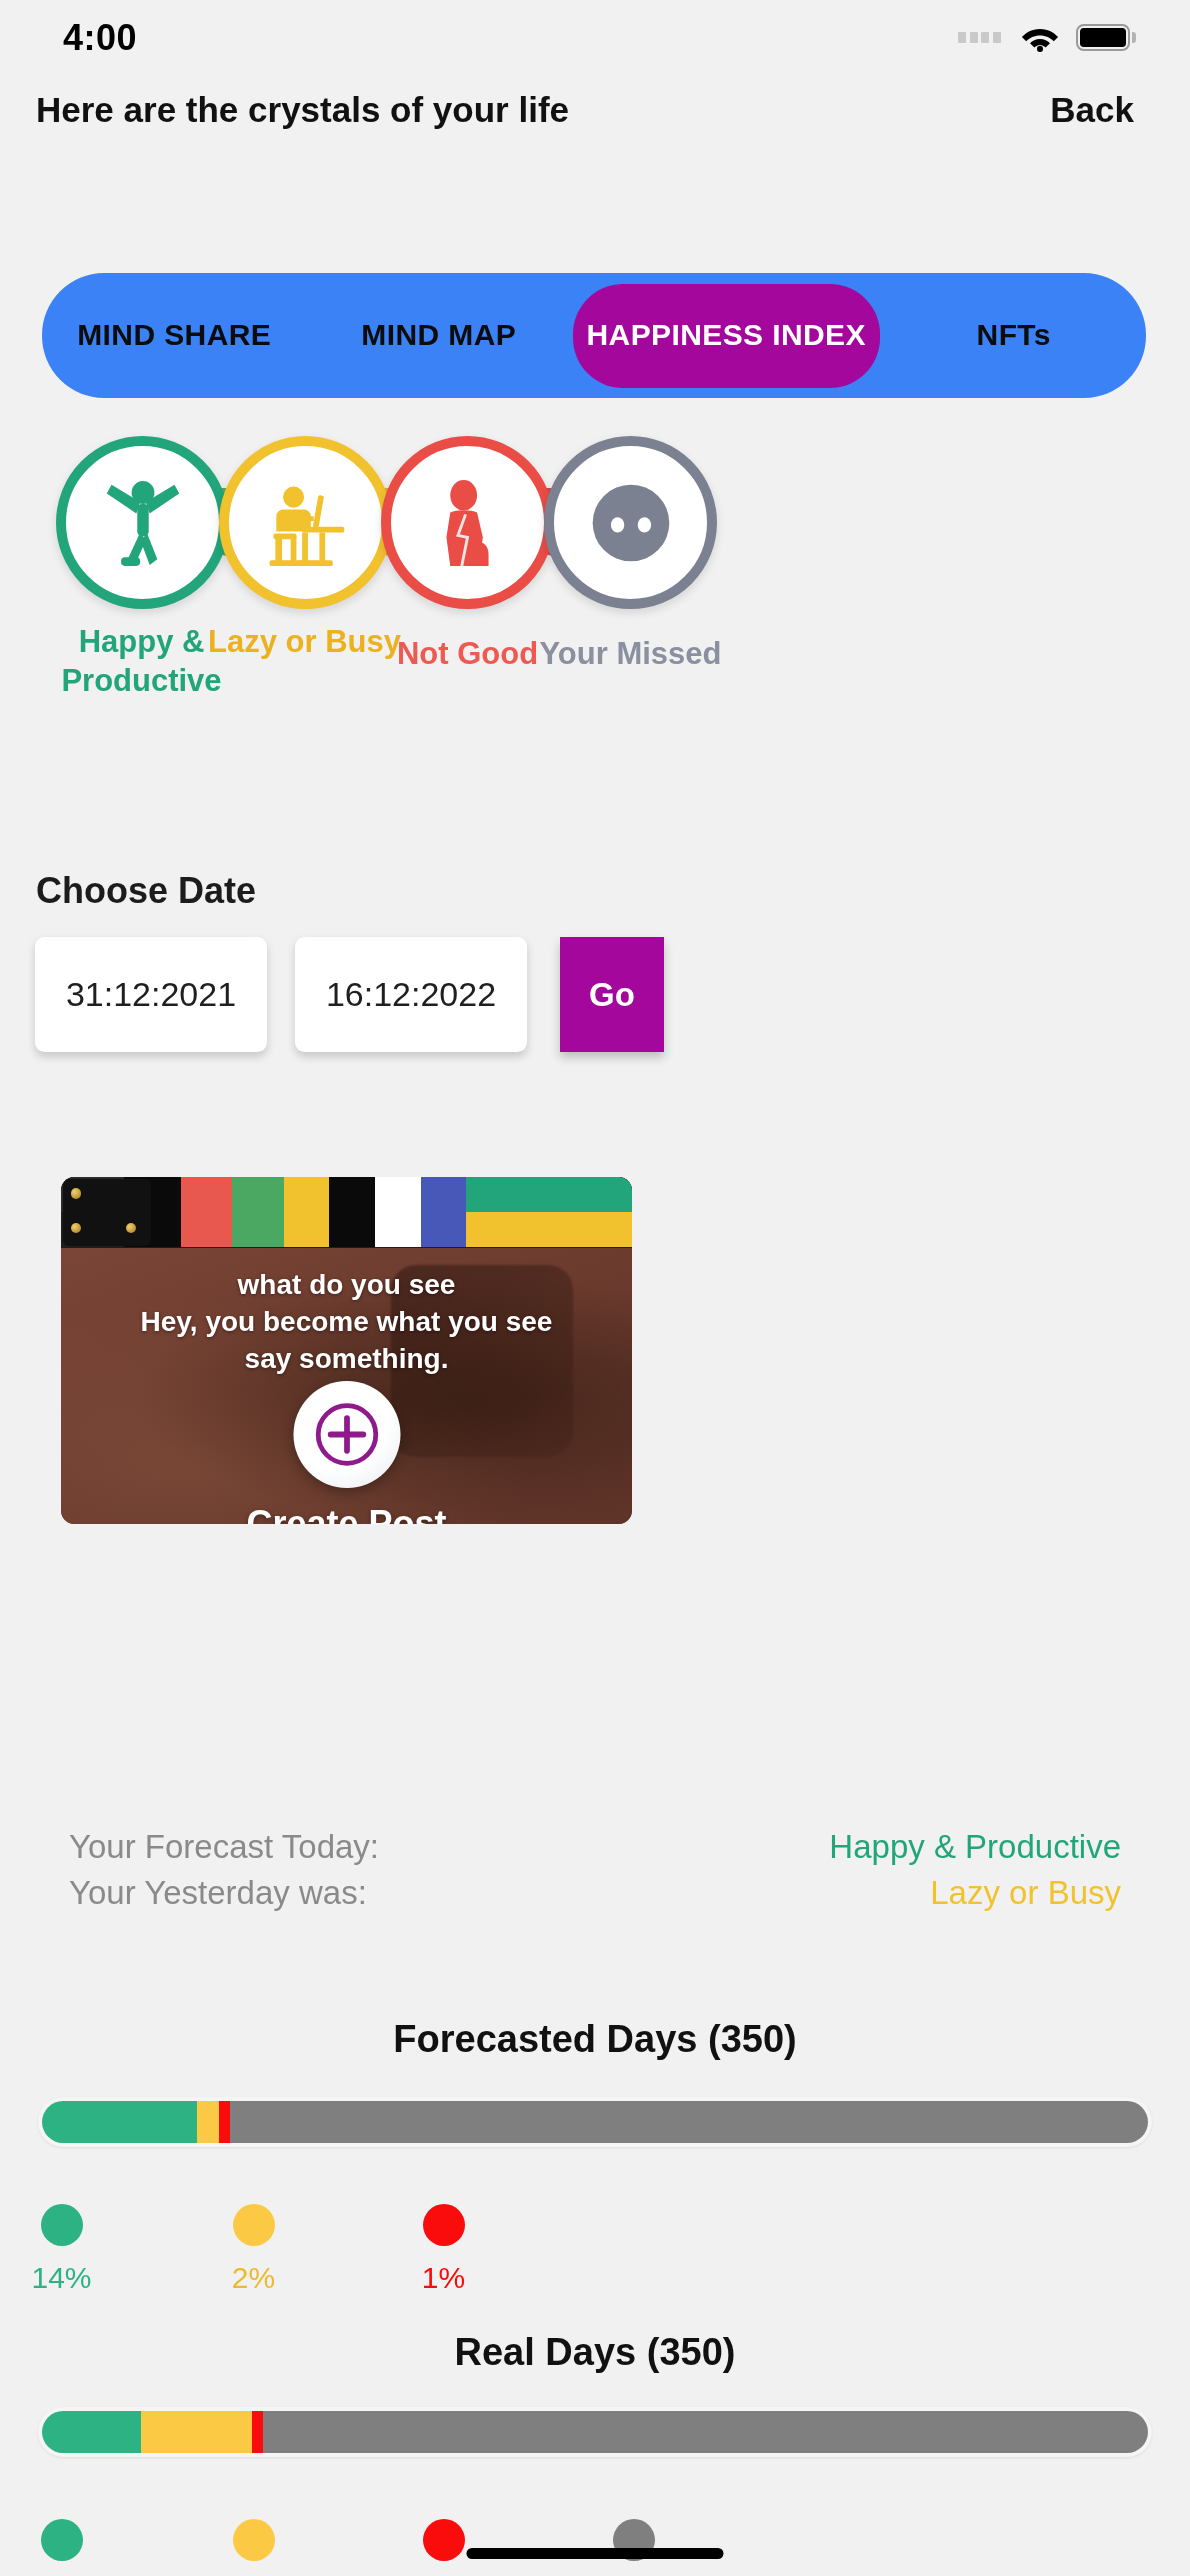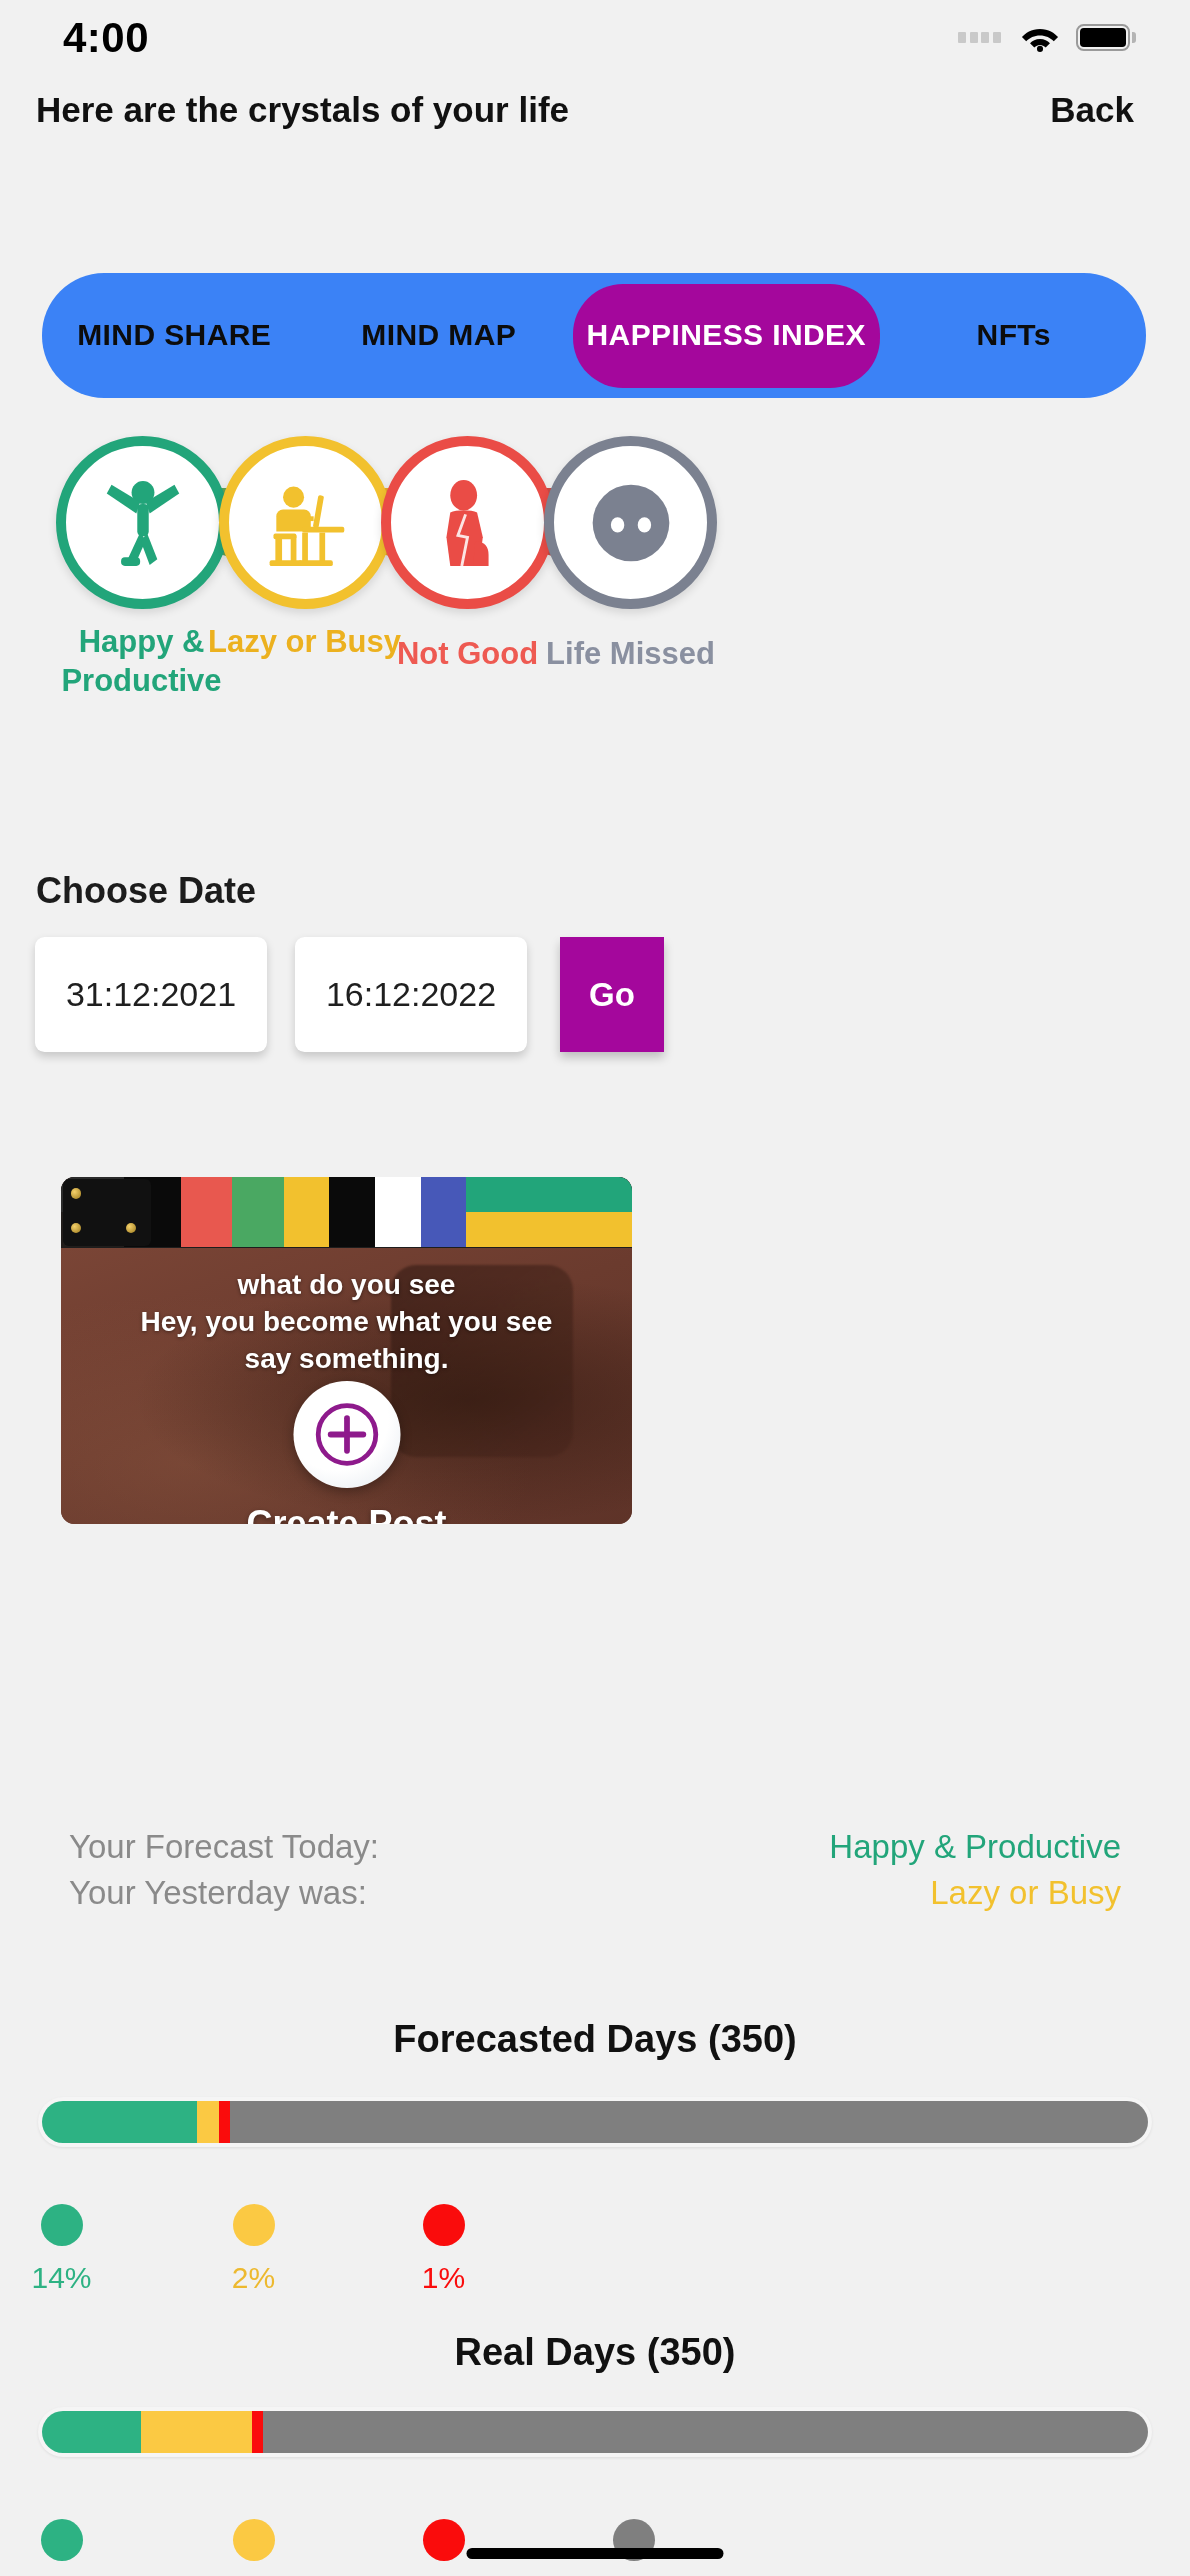--- a/index.html
+++ b/index.html
@@ -11,21 +11,21 @@
     overflow: hidden;
   }
   body { position: relative; }
 
   
   .statusbar {
     position: absolute; left: 0; top: 0; width: 1190px; height: 75px;
     display: flex; align-items: center; justify-content: space-between;
     padding: 0 54px 0 63px;
   }
-  .status-time { font-size: 42px; font-weight: 600; color: #000; letter-spacing: 0.5px; }
+  .status-time { font-size: 36px; font-weight: 600; color: #000; letter-spacing: 0.5px; }
   .status-right { display: flex; align-items: center; gap: 17px; }
   .sig-dots { display: flex; gap: 3.8px; align-items: flex-end; margin-right: 3.8px; }
   .sig-dots i { display: block; width: 7.7px; height: 10.5px; background: #c9c9c9; border-radius: 1px; }
   .wifi-icon { position: relative; width: 38px; height: 29px; }
   .batt { width: 54px; height: 27px; border: 2.9px solid #9a9a9a; border-radius: 7.7px; padding: 1.9px; }
   .batt > span { display: block; width: 100%; height: 100%; background: #000; border-radius: 3.8px; }
   .batt-cap { width: 3.8px; height: 10.5px; background: #b4b4b4; border-radius: 0 2.9px 2.9px 0; margin-left: 1.9px; }
   .batt-wrap { display: flex; align-items: center; }
 
   
@@ -279,21 +279,21 @@
       <ellipse cx="34" cy="50" rx="7" ry="8" fill="#fff"></ellipse>
       <ellipse cx="62" cy="50" rx="7" ry="8" fill="#fff"></ellipse>
     </svg>
   </div>
 </div>
 
 <div class="mood-labels">
   <div class="mood-label" style="left:17px; color:#22a57a;">Happy &amp; Productive</div>
   <div class="mood-label" style="left:180px; color:#ecb11f;">Lazy or Busy</div>
   <div class="mood-label" style="left:343px; top:11.5px; color:#ee5a52;">Not Good</div>
-  <div class="mood-label" style="left:506px; top:11.5px; color:#8a90a0;">Life Missed</div>
+  <div class="mood-label" style="left:506px; top:11.5px; color:#8a90a0;">Your Missed</div>
 </div>
 
 <div class="choose-date-title">Choose Date</div>
 <div class="date-row">
   <div class="date-field" id="date-start">31:12:2021</div>
   <div class="date-field" id="date-end">16:12:2022</div>
   <div class="go-btn">Go</div>
 </div>
 
 <div class="media-card">

